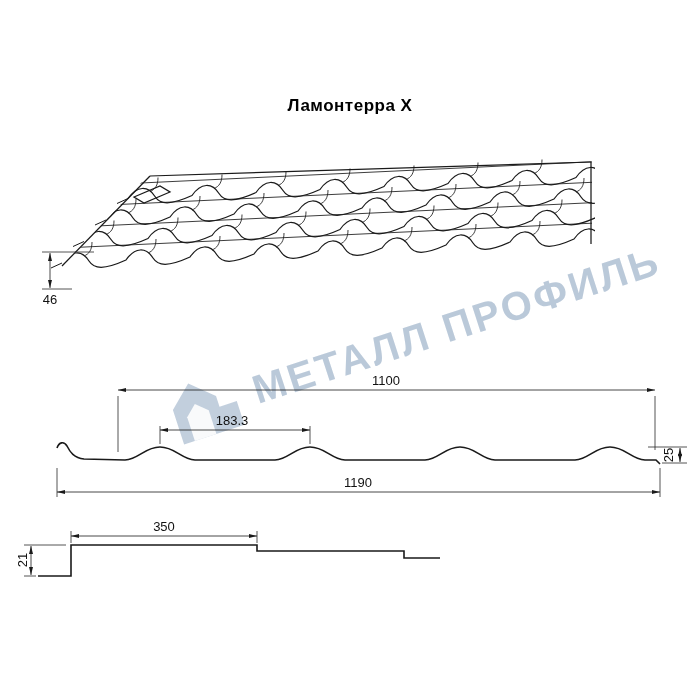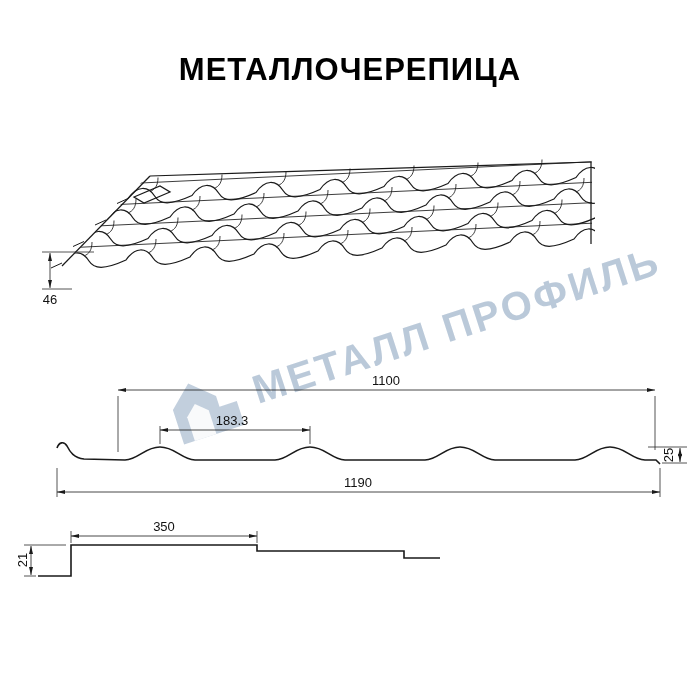--- a/index.html
+++ b/index.html
@@ -18,21 +18,21 @@
   .thick{fill:none;stroke:#1a1a1a;stroke-width:1.6px;}
   .ext{stroke:#2a2a2a;stroke-width:.8px;}
   .dim{stroke:#1a1a1a;stroke-width:.8px;}
   svg text{font-family:"Liberation Sans",sans-serif;font-size:13px;fill:#111;text-anchor:middle;}
 </style>
 </head>
 <body>
 
 <div class="canvas">
 
-  <div class="page-title">МЕТАЛЛОЧЕРЕПИЦА</div>
+  <div class="page-subtitle">Ламонтерра X</div>
 
   <div class="watermark">
     <svg width="74" height="68" viewBox="0 0 64 60">
       <path d="M4 56 L4 24 L24 6 L44 24 L44 34 L60 34 L60 56 Z" fill="#afc0d3" opacity="0.9"></path>
       <path d="M14 56 L14 34 L24 25 L34 34 L34 56 Z" fill="#ffffff" opacity="0.9"></path>
     </svg>
     <span class="wm-text">МЕТАЛЛ ПРОФИЛЬ</span>
   </div>
 
   <svg class="drawing" width="700" height="700" viewBox="0 0 700 700">

